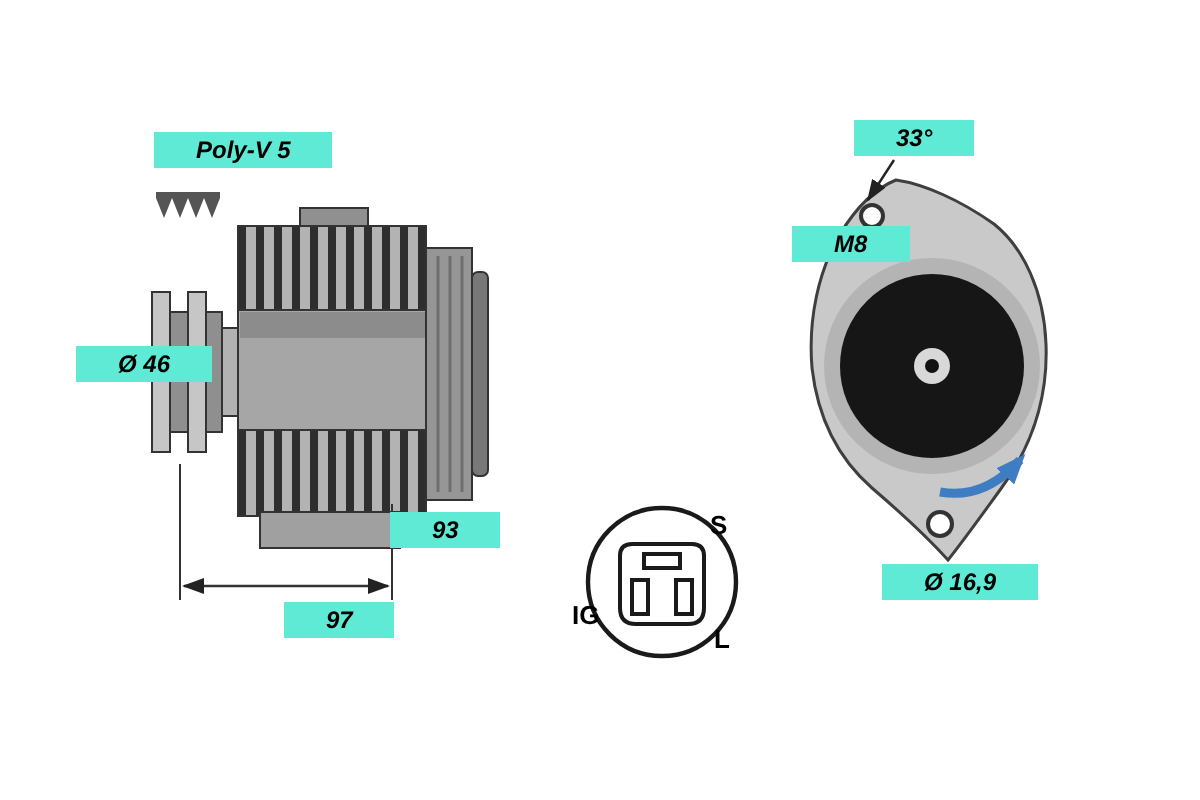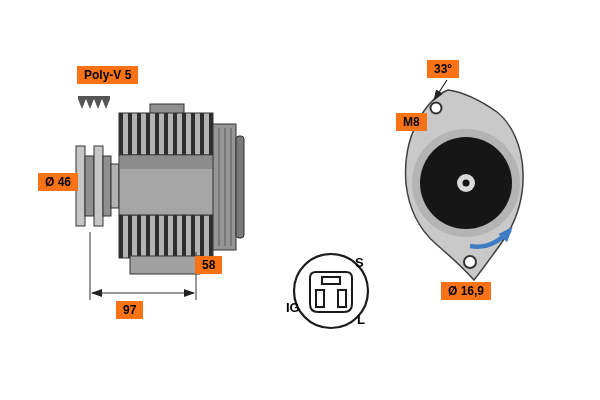--- a/index.html
+++ b/index.html
@@ -7,27 +7,28 @@
     position: relative;
     width: 600px;
     height: 400px;
     background: #ffffff;
     font-family: "Liberation Sans", sans-serif;
     overflow: hidden;
   }
   .stage svg { position: absolute; left: 0; top: 0; }
   .lbl {
     position: absolute;
-    background: #f97316;
+    background: #5eead4;
     color: #000000;
     font-weight: bold;
     font-size: 12px;
     line-height: 14px;
-    padding: 2px 7px;
+    padding: 2px 21px;
     white-space: nowrap;
+    font-style: italic;
   }
   .plain {
     position: absolute;
     color: #000000;
     font-weight: bold;
     font-size: 13px;
     line-height: 14px;
     white-space: nowrap;
   }
 </style>
@@ -100,22 +101,22 @@
       <circle cx="466" cy="183" r="3.5" fill="#111111"></circle>
       <circle cx="436" cy="108" r="5.5" fill="#ffffff" stroke="#333" stroke-width="2"></circle>
       <circle cx="470" cy="262" r="6" fill="#ffffff" stroke="#333" stroke-width="2"></circle>
       <line x1="447" y1="80" x2="434" y2="100" stroke="#222" stroke-width="1.2" marker-end="url(#arrB)"></line>
       <path d="M470,246 Q492,250 510,230" fill="none" stroke="#3f7dc2" stroke-width="4.5" marker-end="url(#arrBlue)"></path>
     </g>
   </svg>
 
   <span class="lbl" style="left:77px; top:66px">Poly-V 5</span>
   <span class="lbl" style="left:38px; top:173px">Ø 46</span>
-  <span class="lbl" style="left:195px; top:256px">58</span>
-  <span class="lbl" style="left:116px; top:301px">97</span>
+  <span class="lbl" style="left:195px; top:256px">93</span>
+  <span class="lbl" style="left:142px; top:301px">97</span>
   <span class="lbl" style="left:427px; top:60px">33°</span>
   <span class="lbl" style="left:396px; top:113px">M8</span>
   <span class="lbl" style="left:441px; top:282px">Ø 16,9</span>
 
   <span class="plain" style="left:355px; top:256px">S</span>
   <span class="plain" style="left:286px; top:301px">IG</span>
   <span class="plain" style="left:357px; top:313px">L</span>
 
 </div>
 

